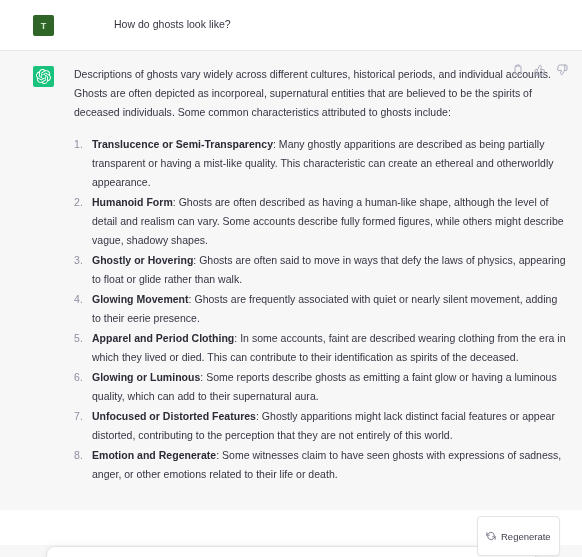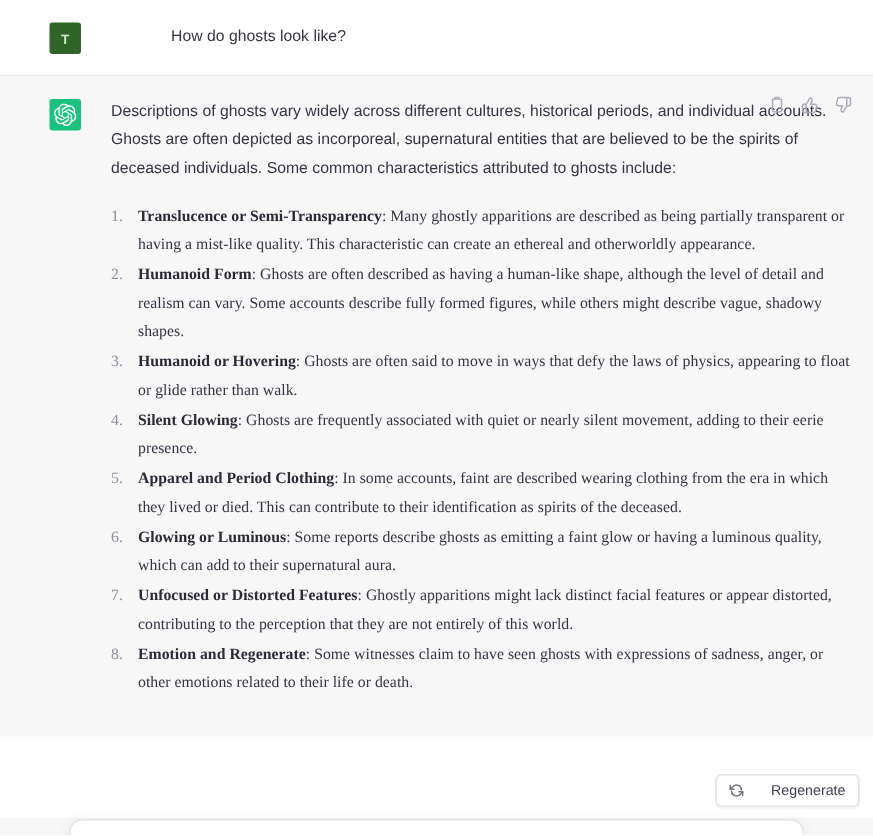--- a/index.html
+++ b/index.html
@@ -85,21 +85,20 @@
 
   .msg-content p { margin: 0 0 13px 0; }
   .msg-content p:last-child { margin-bottom: 0; }
 
   
   ol.ghost-list {
     list-style: none;
     counter-reset: gitem;
     margin: 0 0 12px 0;
     padding: 0;
-    font-family: Liberation Serif, serif;
   }
   ol.ghost-list > li {
     counter-increment: gitem;
     position: relative;
     padding-left: 18px;
     margin-bottom: 1px;
   }
   ol.ghost-list > li::before {
     content: counter(gitem) ".";
     position: absolute;
@@ -134,24 +133,24 @@
     border: none;
     padding: 0;
   }
   .act-btn svg { display: block; }
 
   
   .regenerate-btn {
     position: absolute;
     left: 477px;
     top: 516px;
-    height: 22px;
-    display: flex;
-    align-items: center;
-    gap: 18px;
+    height: 40px;
+    display: flex;
+    align-items: center;
+    gap: 5px;
     padding: 0 8px;
     background: #ffffff;
     border: 1px solid #e3e3e8;
     border-radius: 4px;
     box-shadow: 0 1px 2px rgba(0,0,0,0.05);
     color: #40414f;
     font-size: 9.5px;
     font-family: "Liberation Sans", sans-serif;
     cursor: pointer;
     white-space: nowrap;
@@ -218,22 +217,22 @@
         </svg>
       </div>
 
       <div class="msg-content">
 
         <p>Descriptions of ghosts vary widely across different cultures, historical periods, and individual accounts. Ghosts are often depicted as incorporeal, supernatural entities that are believed to be the spirits of deceased individuals. Some common characteristics attributed to ghosts include:</p>
 
         <ol class="ghost-list" id="ghost-list">
             <li><b>Translucence or Semi-Transparency</b><span>: Many ghostly apparitions are described as being partially transparent or having a mist-like quality. This characteristic can create an ethereal and otherworldly appearance.</span></li>
             <li><b>Humanoid Form</b><span>: Ghosts are often described as having a human-like shape, although the level of detail and realism can vary. Some accounts describe fully formed figures, while others might describe vague, shadowy shapes.</span></li>
-            <li><b>Humanoid or Hovering</b><span>: Ghosts are often said to move in ways that defy the laws of physics, appearing to float or glide rather than walk.</span></li>
-            <li><b>Silent Glowing</b><span>: Ghosts are frequently associated with quiet or nearly silent movement, adding to their eerie presence.</span></li>
+            <li><b>Ghostly or Hovering</b><span>: Ghosts are often said to move in ways that defy the laws of physics, appearing to float or glide rather than walk.</span></li>
+            <li><b>Glowing Movement</b><span>: Ghosts are frequently associated with quiet or nearly silent movement, adding to their eerie presence.</span></li>
             <li><b>Apparel and Period Clothing</b><span>: In some accounts, faint are described wearing clothing from the era in which they lived or died. This can contribute to their identification as spirits of the deceased.</span></li>
             <li><b>Glowing or Luminous</b><span>: Some reports describe ghosts as emitting a faint glow or having a luminous quality, which can add to their supernatural aura.</span></li>
             <li><b>Unfocused or Distorted Features</b><span>: Ghostly apparitions might lack distinct facial features or appear distorted, contributing to the perception that they are not entirely of this world.</span></li>
             <li><b>Emotion and Regenerate</b><span>: Some witnesses claim to have seen ghosts with expressions of sadness, anger, or other emotions related to their life or death.</span></li>
           </ol>
 
       </div>
 
       <div class="msg-actions">
         <button class="act-btn">

